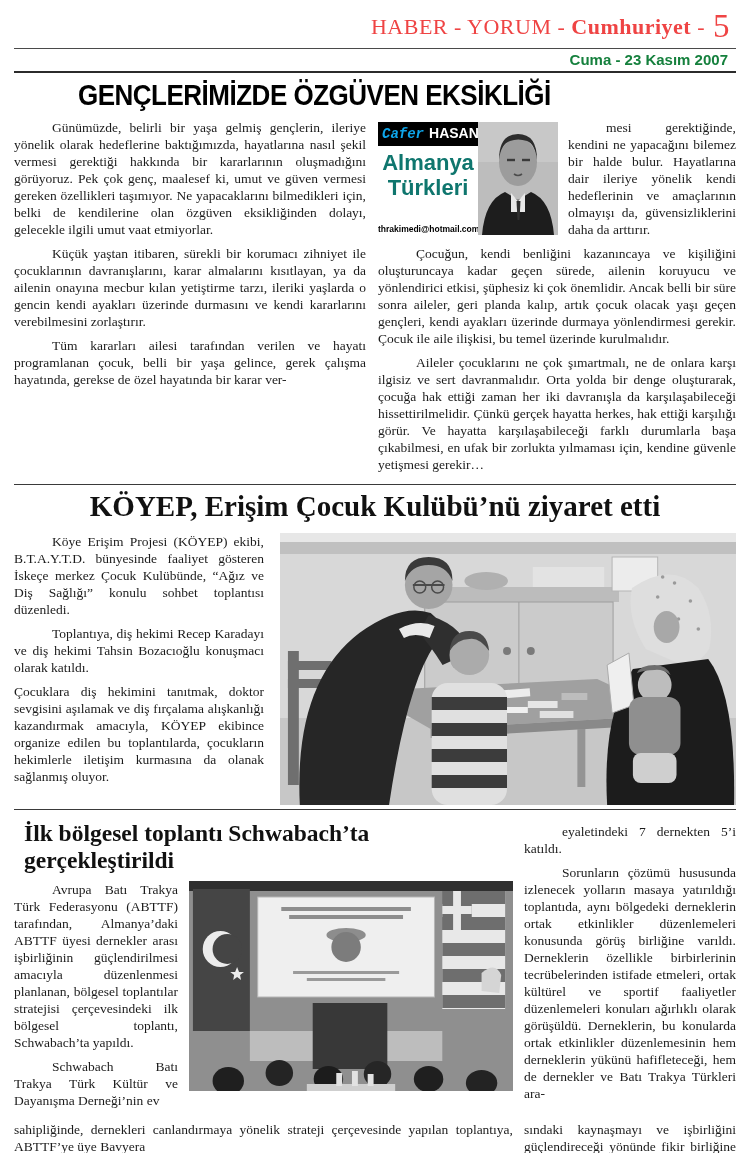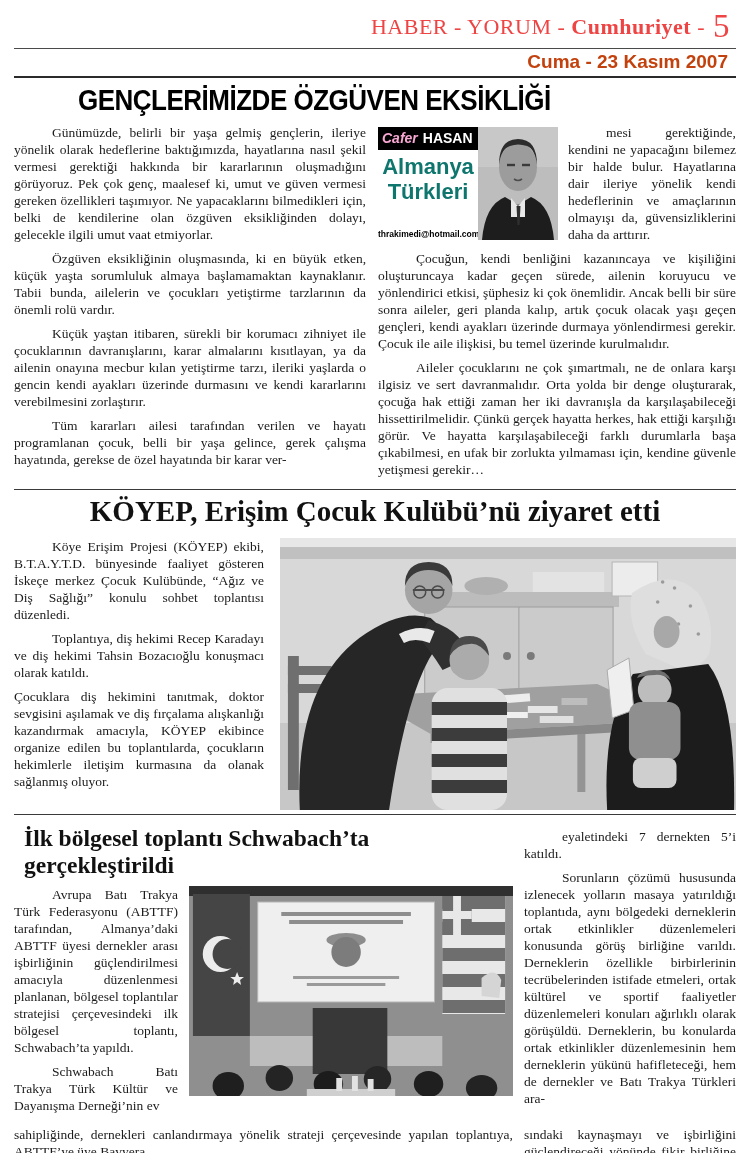--- a/index.html
+++ b/index.html
@@ -6,40 +6,40 @@
   .page{width:750px;height:1153px;background:#fff;color:#1b1b1b;overflow:hidden;
         font-family:"Liberation Serif",serif;position:relative;margin:0 auto;}
   .inner{padding:0 14px;}
 
   
   .hdr-line1{text-align:right;font-size:22px;letter-spacing:.5px;padding:8px 6px 0 0;color:#ef4444;}
   .hdr-line1 .brand{font-weight:700;}
   .hdr-line1 .pg{font-size:33px;font-weight:400;vertical-align:-3px;padding-left:2px;}
   .hrule{border-top:1.5px solid #4a4a4a;margin-top:3px;}
   .hdr-date{text-align:right;font-family:"Liberation Sans",sans-serif;font-weight:700;
-            font-size:19px;padding:2px 8px 3px 0;color:#c2410c;}
+            font-size:15px;padding:2px 8px 3px 0;color:#15803d;}
   .hrule2{border-top:2.5px solid #2b2b2b;}
 
   
   p.body{font-size:13.5px;line-height:17px;text-align:justify;text-indent:38px;margin:0 0 7px 0;}
   p.noind{text-indent:0;}
 
   
   .a1-title{font-family:"Liberation Sans",sans-serif;font-weight:800;font-size:26px;
             letter-spacing:-.5px;white-space:nowrap;margin:5px 0 10px 64px;
             transform:scaleY(1.12);transform-origin:left top;color:#000;}
   .cols{display:flex;gap:12px;}
   .col-l{flex:0 0 352px;}
   .col-r{flex:1;overflow:hidden;}
 
   .abox{float:left;width:180px;height:113px;margin:3px 10px 5px 0;display:flex;background:#fff;}
   .abox-left{width:100px;display:flex;flex-direction:column;}
   .abox-bar{background:#000;color:#fff;font-family:"Liberation Sans",sans-serif;font-weight:700;
             font-size:14px;padding:3px 4px 4px;display:flex;gap:5px;align-items:baseline;}
-  .abox-bar .fn{color:#f9a8d4;font-style:italic;}
+  .abox-bar .fn{color:#0ea5e9;font-style:italic;font-family:Liberation Mono, monospace;}
   .abox-outlet{font-family:"Liberation Sans",sans-serif;font-weight:700;font-size:22px;
                color:#0f766e;text-align:center;line-height:1.12;margin-top:5px;}
   .abox-email{font-family:"Liberation Sans",sans-serif;font-weight:700;font-size:8.5px;
               margin-top:auto;padding-bottom:1px;color:#000;}
   .abox-photo{width:80px;height:113px;}
   .abox-photo svg{display:block;width:100%;height:100%;}
 
   .secrule{border-top:1.5px solid #3a3a3a;margin:4px 0 4px;clear:both;}
 
   
@@ -77,21 +77,20 @@
       <div class="hrule"></div>
       <div class="hdr-date">Cuma - 23 Kasım  2007</div>
       <div class="hrule2"></div>
     </div>
 
     <div>
       <div class="a1-title">GENÇLERİMİZDE ÖZGÜVEN EKSİKLİĞİ</div>
       <div class="cols">
         <div class="col-l">
           <p class="body">Günümüzde, belirli bir yaşa gelmiş gençlerin, ileriye yönelik olarak hedeflerine baktığımızda, hayatlarına nasıl şekil vermesi gerektiği hakkında bir kararlarının oluşmadığını görüyoruz. Pek çok genç, maalesef ki, umut ve güven vermesi gereken özellikleri taşımıyor. Ne yapacaklarını bilmedikleri için, belki de kendilerine olan özgüven eksikliğinden dolayı, gelecekle ilgili umut vaat etmiyorlar.</p>
-          <p class="body">Özgüven eksikliğinin oluşmasında, ki en büyük etken, küçük yaşta sorumluluk almaya başlamamaktan kaynaklanır. Tabii bunda, ailelerin ve çocukları yetiştirme tarzlarının da önemli rolü vardır.</p>
           <p class="body">Küçük yaştan itibaren, sürekli bir korumacı zihniyet ile çocuklarının davranışlarını, karar almalarını kısıtlayan, ya da ailenin onayına mecbur kılan yetiştirme tarzı, ileriki yaşlarda o gencin kendi ayakları üzerinde durmasını ve kendi kararlarını verebilmesini zorlaştırır.</p>
           <p class="body">Tüm kararları ailesi tarafından verilen ve hayatı programlanan çocuk, belli bir yaşa gelince, gerek çalışma hayatında, gerekse de özel hayatında bir karar ver-</p>
         </div>
         <div class="col-r">
           <div class="abox">
             <div class="abox-left">
               <div class="abox-bar">
                 <span class="fn">Cafer</span>
                 <span>HASAN</span>
               </div>

